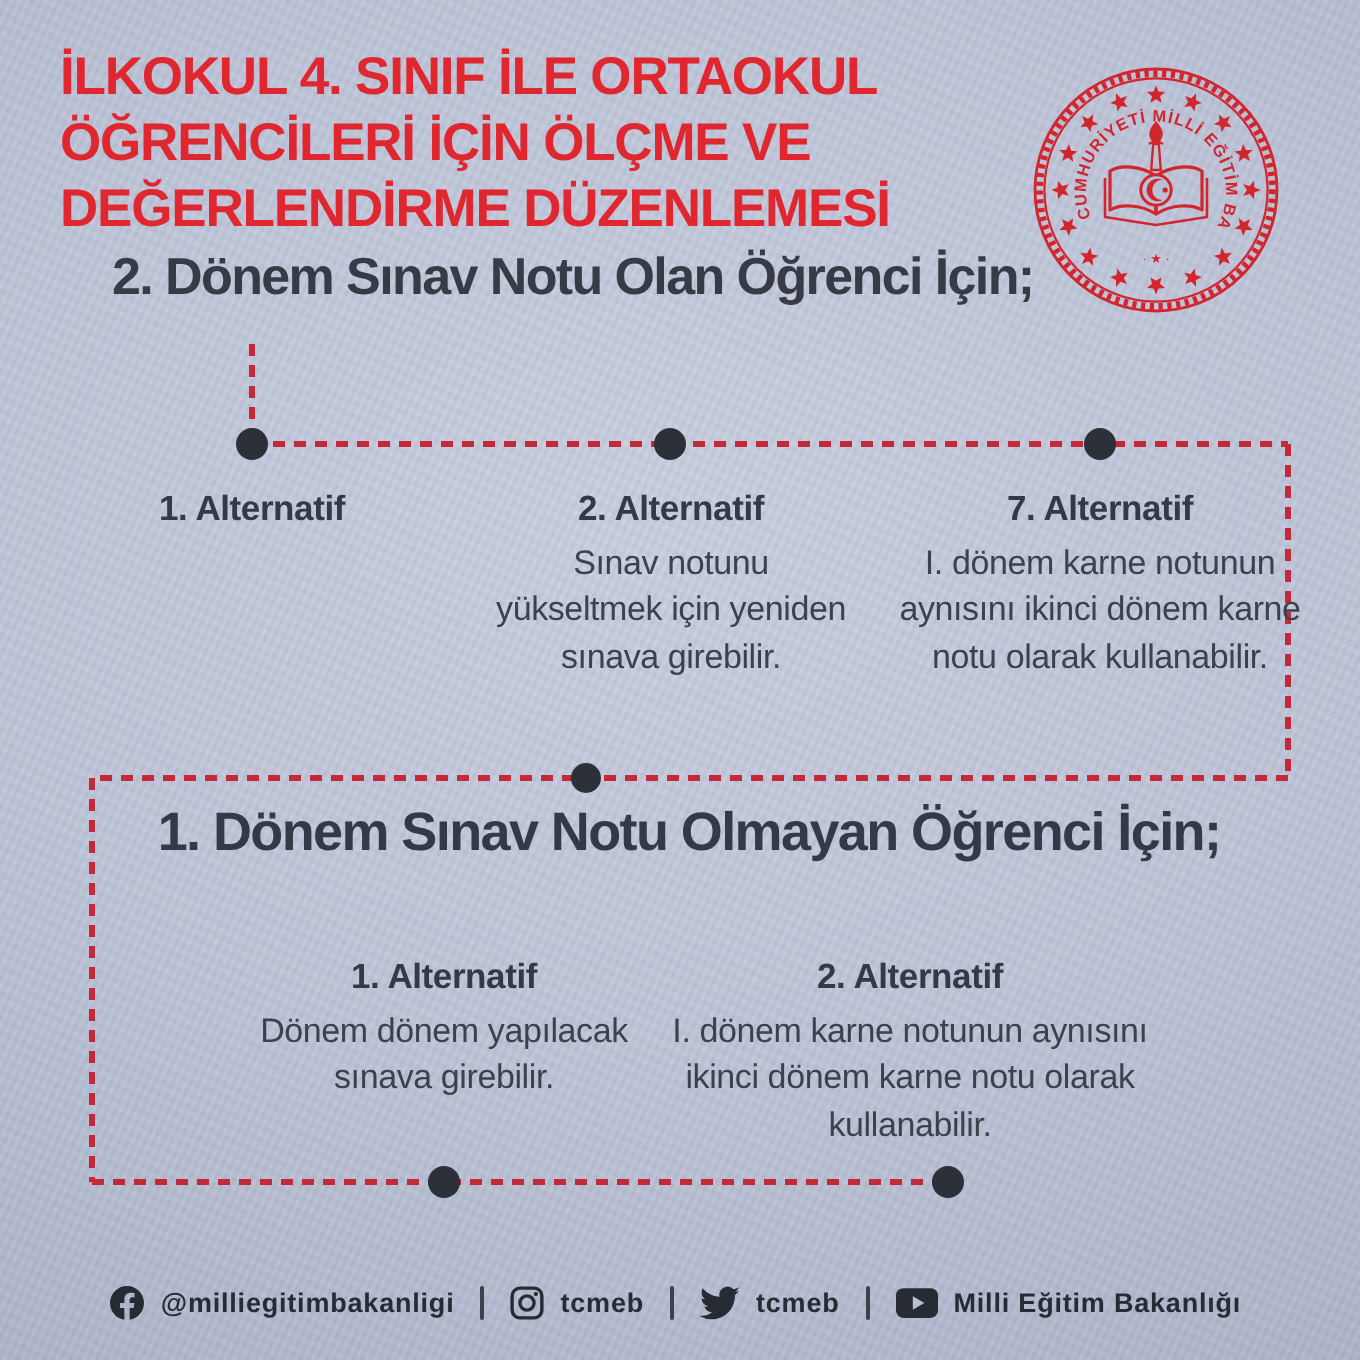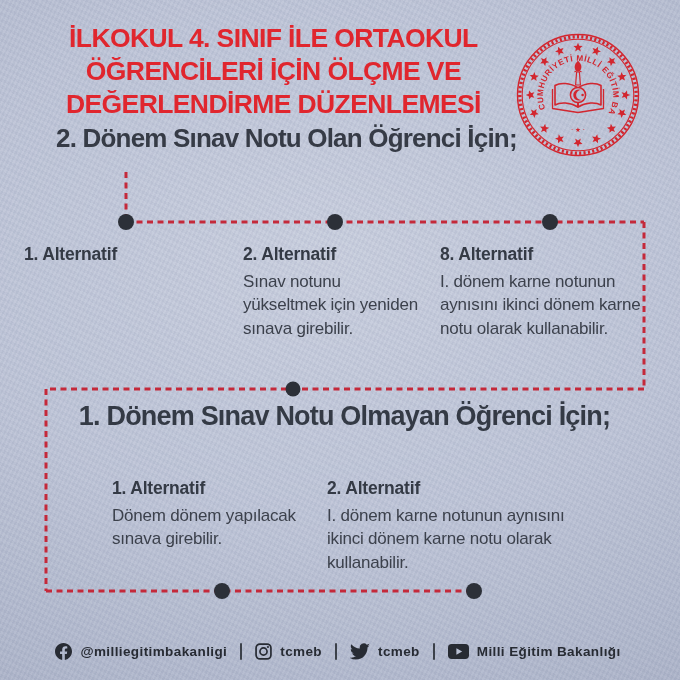--- a/index.html
+++ b/index.html
@@ -13,29 +13,29 @@
   .page::before{
     content:""; position:absolute; inset:0; pointer-events:none;
     background:
       repeating-linear-gradient(115deg, rgba(255,255,255,.05) 0 2px, rgba(80,92,124,.05) 2px 4px),
       repeating-linear-gradient(25deg, rgba(255,255,255,.04) 0 3px, rgba(80,92,124,.04) 3px 6px);
     opacity:.8;
   }
   .header{position:absolute; left:30px; top:22px; z-index:3;}
   .title-line{
     font-size:26.5px; font-weight:bold; line-height:33px;
-    color:#e0262e; letter-spacing:-0.6px; white-space:nowrap;text-align:center;
+    color:#e0262e; letter-spacing:-0.6px; white-space:nowrap;
   }
   .subtitle{
     font-size:26px; font-weight:bold; line-height:34px;
     color:#363b46; letter-spacing:-0.8px; white-space:nowrap;margin-left:26px;
   }
   .logo{position:absolute; left:508px; top:25px; width:140px; height:140px; z-index:2;}
   .flow{position:absolute; inset:0; width:680px; height:680px; z-index:1; pointer-events:none;}
-  .alt{position:absolute; text-align:left; color:#3c414c; z-index:3;}
+  .alt{position:absolute; text-align:center; color:#3c414c; z-index:3;}
   .alt-head{font-size:17.5px; font-weight:bold; color:#343a45; margin-bottom:5px; letter-spacing:-0.2px;}
   .alt-body{font-size:17px; line-height:1.38; letter-spacing:-0.2px;}
   .s1-col1{left:24px;  top:244px; width:204px;}
   .s1-col2{left:243px; top:244px; width:185px;}
   .s1-col3{left:440px; top:244px; width:220px;}
   .s2-title{
     position:absolute; left:46px; top:401px; width:597px; z-index:3;
     text-align:center; font-size:27px; font-weight:bold; color:#343a45; letter-spacing:-0.8px;
   }
   .s2-col1{left:112px; top:478px; width:220px;}
@@ -123,21 +123,21 @@
   </svg>
 
   <div class="alt s1-col1">
     <div class="alt-head">1. Alternatif</div>
   </div>
   <div class="alt s1-col2">
     <div class="alt-head">2. Alternatif</div>
     <div class="alt-body">Sınav notunu yükseltmek için yeniden sınava girebilir.</div>
   </div>
   <div class="alt s1-col3">
-    <div class="alt-head">8. Alternatif</div>
+    <div class="alt-head">7. Alternatif</div>
     <div class="alt-body">I. dönem karne notunun aynısını ikinci dönem karne notu olarak kullanabilir.</div>
   </div>
 
   <div class="s2-title">1. Dönem Sınav Notu Olmayan Öğrenci İçin;</div>
 
   <div class="alt s2-col1">
     <div class="alt-head">1. Alternatif</div>
     <div class="alt-body">Dönem dönem yapılacak sınava girebilir.</div>
   </div>
   <div class="alt s2-col2">

